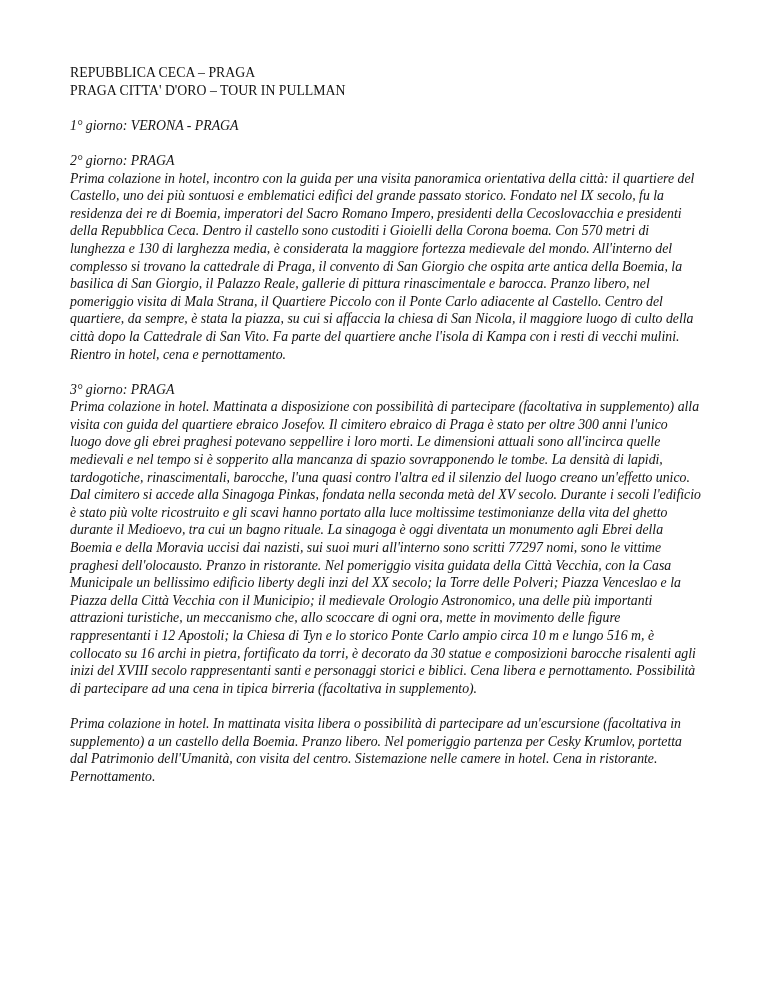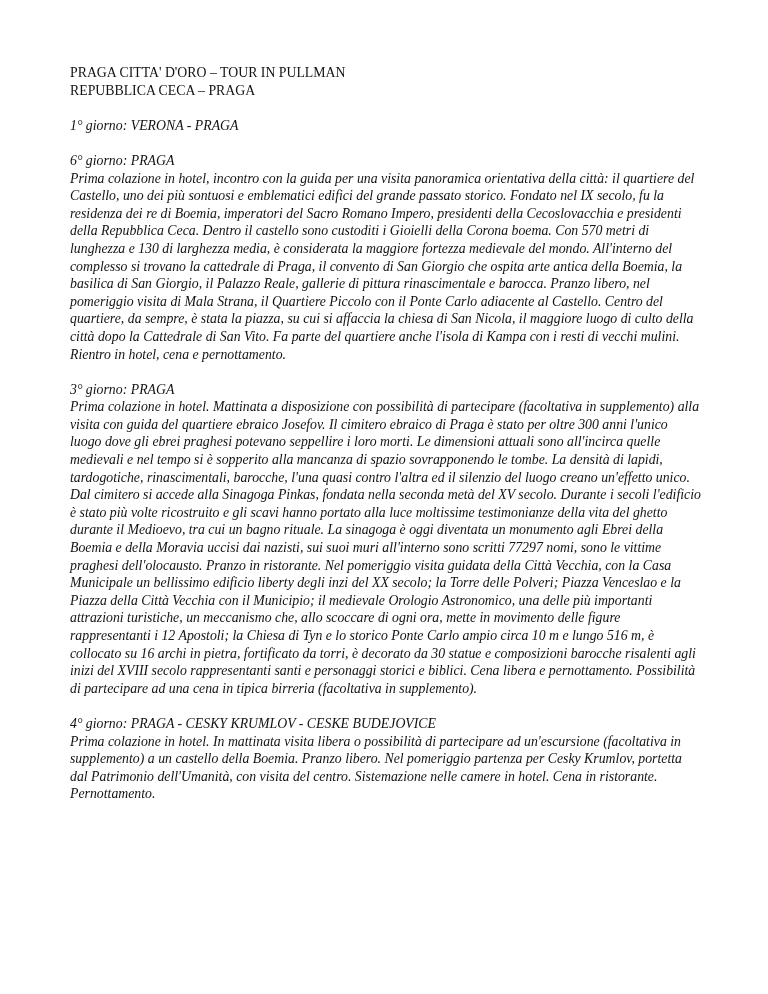--- a/index.html
+++ b/index.html
@@ -26,33 +26,32 @@
   .section {
     margin-top: 17.6px;
     font-style: italic;
   }
 </style>
 </head>
 <body>
 
 <div class="page">
   <div>
+    <p class="line">REPUBBLICA CECA – PRAGA</p>
     <p class="line">PRAGA CITTA' D'ORO – TOUR IN PULLMAN</p>
-    <p class="line">REPUBBLICA CECA – PRAGA</p>
   </div>
   <div id="sections">
       <div class="section">
         <p class="line">1° giorno: VERONA - PRAGA</p>
       </div>
       <div class="section">
-        <p class="line">6° giorno: PRAGA</p>
+        <p class="line">2° giorno: PRAGA</p>
         <p class="line">Prima colazione in hotel, incontro con la guida per una visita panoramica orientativa della città: il quartiere del Castello, uno dei più sontuosi e emblematici edifici del grande passato storico. Fondato nel IX secolo, fu la residenza dei re di Boemia, imperatori del Sacro Romano Impero, presidenti della Cecoslovacchia e presidenti della Repubblica Ceca. Dentro il castello sono custoditi i Gioielli della Corona boema. Con 570 metri di lunghezza e 130 di larghezza media, è considerata la maggiore fortezza medievale del mondo. All'interno del complesso si trovano la cattedrale di Praga, il convento di San Giorgio che ospita arte antica della Boemia, la basilica di San Giorgio, il Palazzo Reale, gallerie di pittura rinascimentale e barocca. Pranzo libero, nel pomeriggio visita di Mala Strana, il Quartiere Piccolo con il Ponte Carlo adiacente al Castello. Centro del quartiere, da sempre, è stata la piazza, su cui si affaccia la chiesa di San Nicola, il maggiore luogo di culto della città dopo la Cattedrale di San Vito. Fa parte del quartiere anche l'isola di Kampa con i resti di vecchi mulini. Rientro in hotel, cena e pernottamento.</p>
       </div>
       <div class="section">
         <p class="line">3° giorno: PRAGA</p>
         <p class="line">Prima colazione in hotel. Mattinata a disposizione con possibilità di partecipare (facoltativa in supplemento) alla visita con guida del quartiere ebraico Josefov. Il cimitero ebraico di Praga è stato per oltre 300 anni l'unico luogo dove gli ebrei praghesi potevano seppellire i loro morti. Le dimensioni attuali sono all'incirca quelle medievali e nel tempo si è sopperito alla mancanza di spazio sovrapponendo le tombe. La densità di lapidi, tardogotiche, rinascimentali, barocche, l'una quasi contro l'altra ed il silenzio del luogo creano un'effetto unico. Dal cimitero si accede alla Sinagoga Pinkas, fondata nella seconda metà del XV secolo. Durante i secoli l'edificio è stato più volte ricostruito e gli scavi hanno portato alla luce moltissime testimonianze della vita del ghetto durante il Medioevo, tra cui un bagno rituale. La sinagoga è oggi diventata un monumento agli Ebrei della Boemia e della Moravia uccisi dai nazisti, sui suoi muri all'interno sono scritti 77297 nomi, sono le vittime praghesi dell'olocausto. Pranzo in ristorante. Nel pomeriggio visita guidata della Città Vecchia, con la Casa Municipale un bellissimo edificio liberty degli inzi del XX secolo; la Torre delle Polveri; Piazza Venceslao e la Piazza della Città Vecchia con il Municipio; il medievale Orologio Astronomico, una delle più importanti attrazioni turistiche, un meccanismo che, allo scoccare di ogni ora, mette in movimento delle figure rappresentanti i 12 Apostoli; la Chiesa di Tyn e lo storico Ponte Carlo ampio circa 10 m e lungo 516 m, è collocato su 16 archi in pietra, fortificato da torri, è decorato da 30 statue e composizioni barocche risalenti agli inizi del XVIII secolo rappresentanti santi e personaggi storici e biblici. Cena libera e pernottamento. Possibilità di partecipare ad una cena in tipica birreria (facoltativa in supplemento).</p>
       </div>
       <div class="section">
-        <p class="line">4° giorno: PRAGA - CESKY KRUMLOV - CESKE BUDEJOVICE</p>
         <p class="line">Prima colazione in hotel. In mattinata visita libera o possibilità di partecipare ad un'escursione (facoltativa in supplemento) a un castello della Boemia. Pranzo libero. Nel pomeriggio partenza per Cesky Krumlov, portetta dal Patrimonio dell'Umanità, con visita del centro. Sistemazione nelle camere in hotel. Cena in ristorante. Pernottamento.</p>
       </div>
     </div>
 </div>
 
 </body></html>

